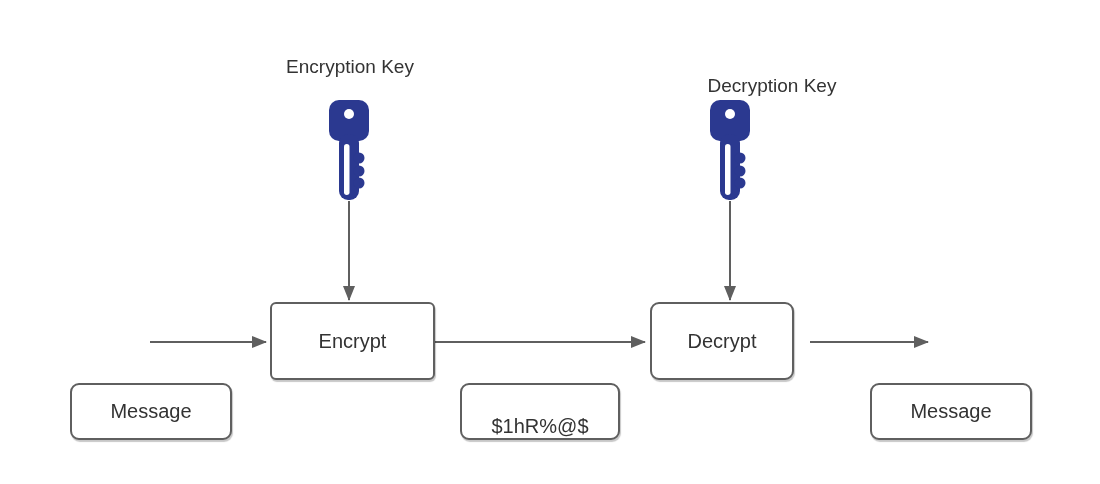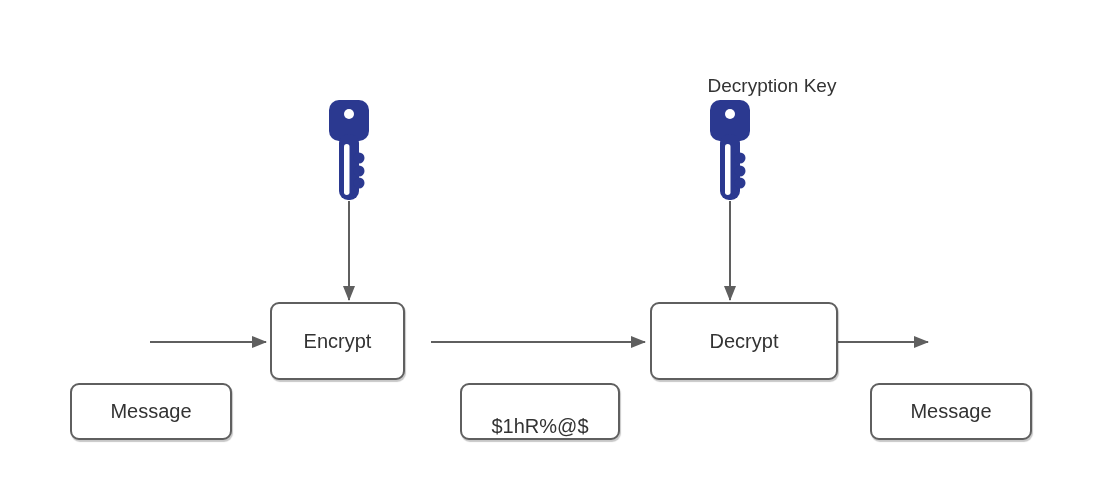--- a/index.html
+++ b/index.html
@@ -41,20 +41,21 @@
     color:var(--text-color);
     box-shadow:1px 2px 1px rgba(0,0,0,0.22);
     white-space:nowrap;
   }
 </style>
 </head>
 <body>
 
 <div class="canvas">
 
+  <div class="key-label" style="left:350px;top:56px;">Encryption Key</div>
   <div class="key-label" style="left:772px;top:56px;margin-top:19px;">Decryption Key</div>
 
   <svg class="key-svg" style="left:329px;top:100px;" viewBox="0 0 40 102" aria-hidden="true">
     <rect class="key-fill" x="0" y="0" width="40" height="41" rx="10"></rect>
     <rect class="key-fill" x="10" y="34" width="20" height="66" rx="9"></rect>
     <circle class="key-fill" cx="30" cy="58" r="5.5"></circle>
     <circle class="key-fill" cx="30" cy="71" r="5.5"></circle>
     <circle class="key-fill" cx="30" cy="83" r="5.5"></circle>
     <circle class="key-hole" cx="20" cy="14" r="5"></circle>
     <rect class="key-hole" x="15" y="44" width="5.5" height="51" rx="2.75"></rect>
@@ -76,24 +77,24 @@
         <path class="arrowhead" d="M0,0 L15,6 L0,12 Z"></path>
       </marker>
     </defs>
     <path class="line" d="M150,342 L266,342" marker-end="url(#arrow)"></path>
     <path class="line" d="M431,342 L645,342" marker-end="url(#arrow)"></path>
     <path class="line" d="M810,342 L928,342" marker-end="url(#arrow)"></path>
     <path class="line" d="M349,201 L349,300" marker-end="url(#arrow)"></path>
     <path class="line" d="M730,201 L730,300" marker-end="url(#arrow)"></path>
   </svg>
 
-  <div class="box" style="left:270px;top:302px;width:135px;height:78px;">
+  <div class="box" style="left:270px;top:302px;width:165px;height:78px;border-radius:6px;">
     <span>Encrypt</span>
   </div>
-  <div class="box" style="left:650px;top:302px;width:188px;height:78px;">
+  <div class="box" style="left:650px;top:302px;width:144px;height:78px;">
     <span>Decrypt</span>
   </div>
 
   <div class="box" style="left:70px;top:383px;width:162px;height:57px;">
     <span>Message</span>
   </div>
   <div class="box" style="left:460px;top:383px;width:160px;height:57px;align-items:flex-end;">
     <span>$1hR%@$</span>
   </div>
   <div class="box" style="left:870px;top:383px;width:162px;height:57px;">

